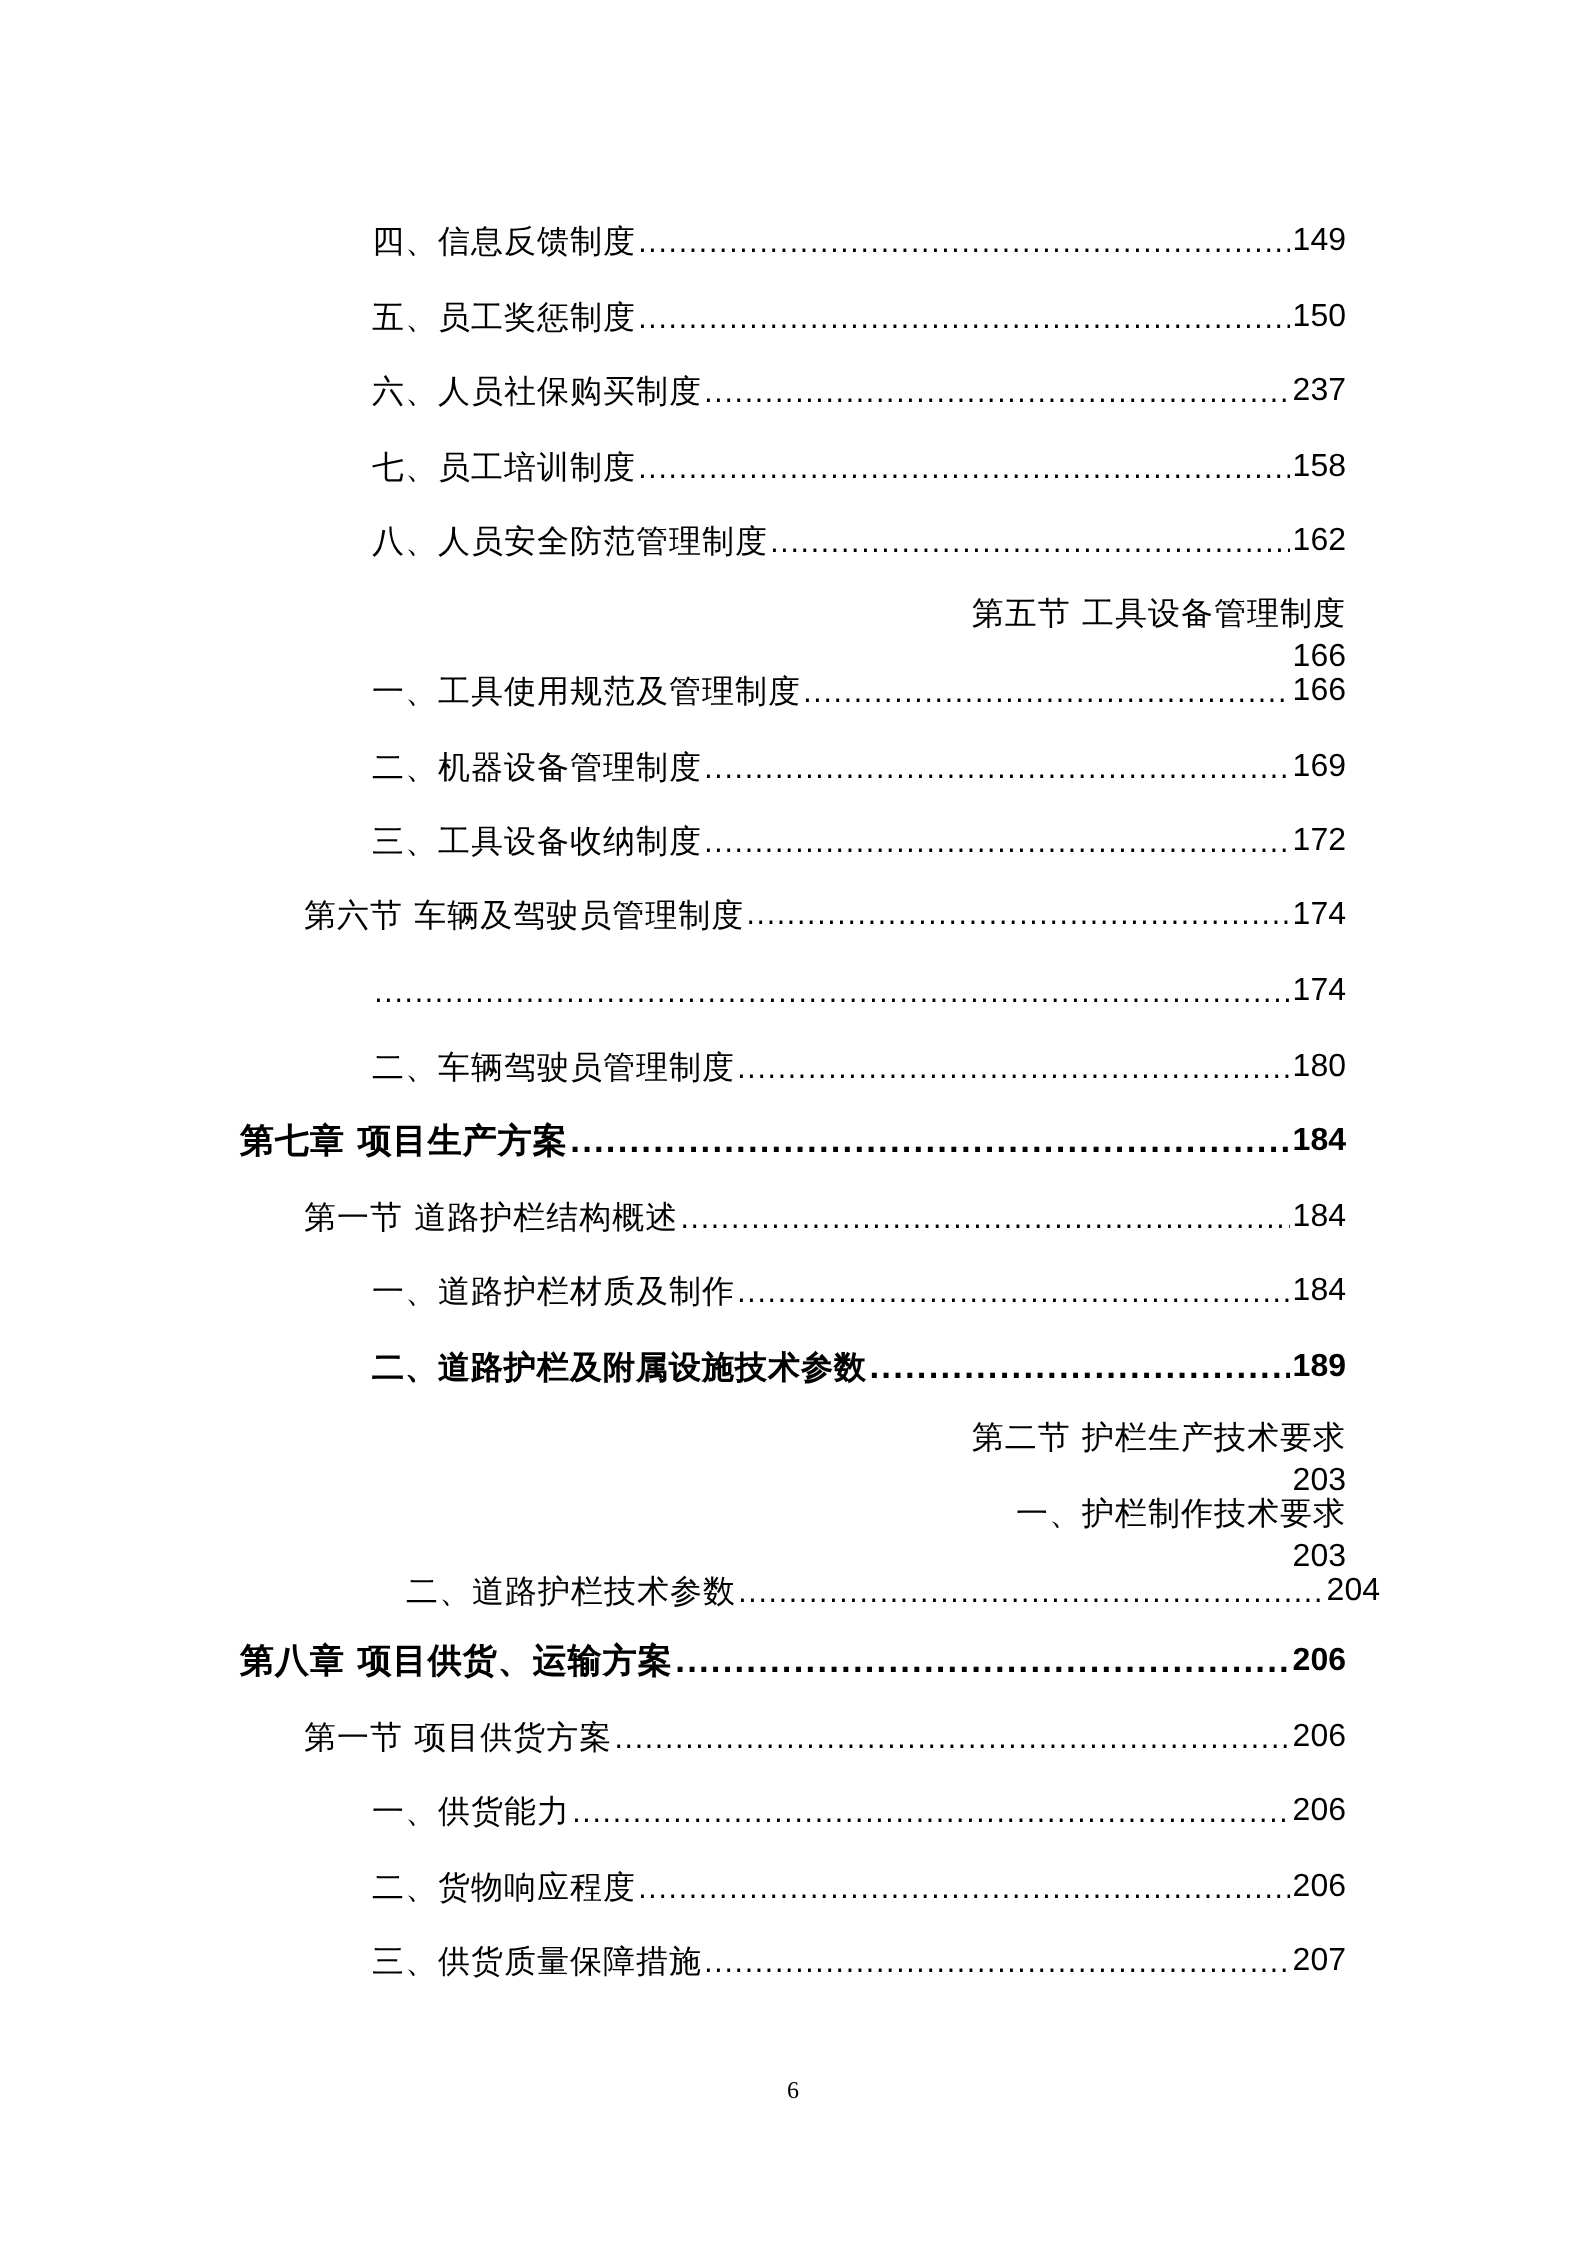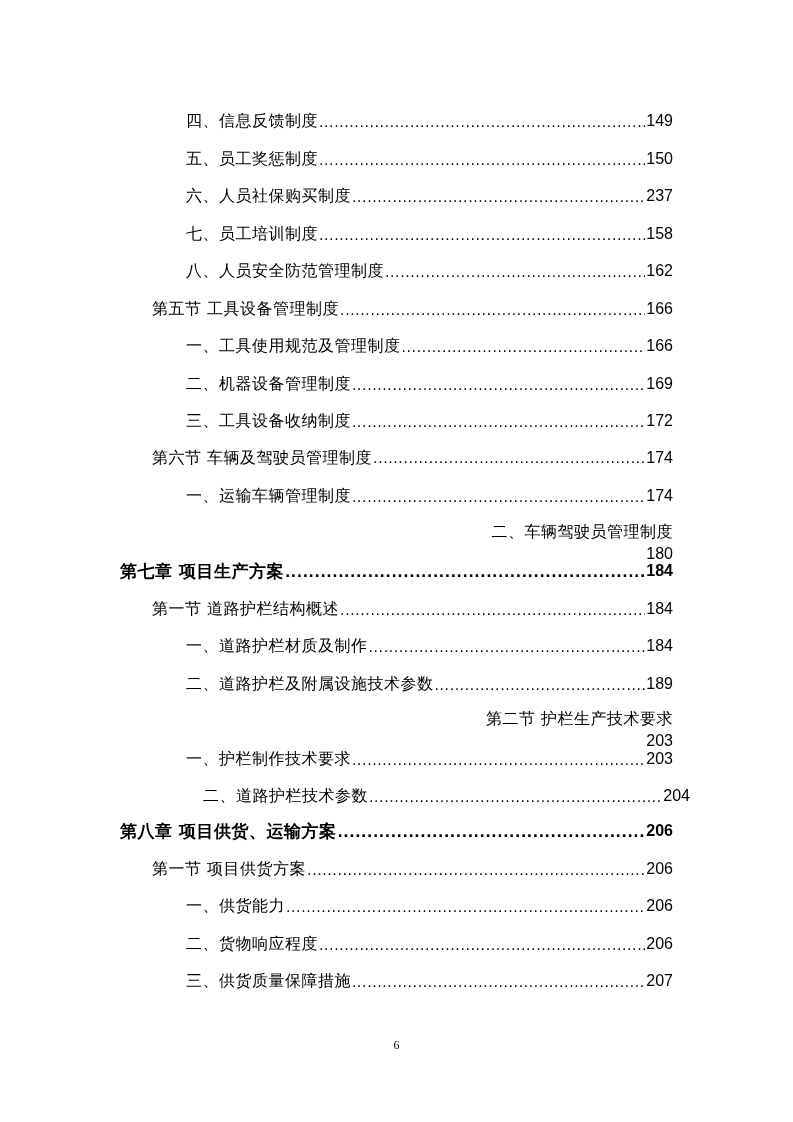--- a/index.html
+++ b/index.html
@@ -39,21 +39,21 @@
   <div class="toc-row lvl-item" style="top:221px;left:186px;width:487px;">
     <span class="title">七、员工培训制度</span>
     <span class="leader"></span>
     <span class="page">158</span>
   </div>
   <div class="toc-row lvl-item" style="top:258px;left:186px;width:487px;">
     <span class="title">八、人员安全防范管理制度</span>
     <span class="leader"></span>
     <span class="page">162</span>
   </div>
-  <div class="toc-row lvl-section" style="top:296px;left:152px;width:521px;">
+  <div class="toc-row lvl-section" style="top:296px;left:152px;width:521px;flex-direction:column;">
     <span class="title">第五节  工具设备管理制度</span>
     <span class="leader"></span>
     <span class="page">166</span>
   </div>
   <div class="toc-row lvl-item" style="top:333px;left:186px;width:487px;">
     <span class="title">一、工具使用规范及管理制度</span>
     <span class="leader"></span>
     <span class="page">166</span>
   </div>
   <div class="toc-row lvl-item" style="top:371px;left:186px;width:487px;">
@@ -65,55 +65,54 @@
     <span class="title">三、工具设备收纳制度</span>
     <span class="leader"></span>
     <span class="page">172</span>
   </div>
   <div class="toc-row lvl-section" style="top:446px;left:152px;width:521px;align-items:center;">
     <span class="title">第六节  车辆及驾驶员管理制度</span>
     <span class="leader"></span>
     <span class="page">174</span>
   </div>
   <div class="toc-row lvl-item" style="top:483px;left:186px;width:487px;">
-    <span class="title">一、运输车辆管理制度</span>
     <span class="leader"></span>
     <span class="page">174</span>
   </div>
-  <div class="toc-row lvl-item" style="top:521px;left:186px;width:487px;flex-direction:column;">
+  <div class="toc-row lvl-item" style="top:521px;left:186px;width:487px;">
     <span class="title">二、车辆驾驶员管理制度</span>
     <span class="leader"></span>
     <span class="page">180</span>
   </div>
   <div class="toc-row lvl-chapter" style="top:558px;left:120px;width:553px;">
     <span class="title">第七章  项目生产方案</span>
     <span class="leader"></span>
     <span class="page">184</span>
   </div>
   <div class="toc-row lvl-section" style="top:596px;left:152px;width:521px;">
     <span class="title">第一节  道路护栏结构概述</span>
     <span class="leader"></span>
     <span class="page">184</span>
   </div>
   <div class="toc-row lvl-item" style="top:633px;left:186px;width:487px;">
     <span class="title">一、道路护栏材质及制作</span>
     <span class="leader"></span>
     <span class="page">184</span>
   </div>
-  <div class="toc-row lvl-item" style="top:671px;left:186px;width:487px;">
+  <div class="toc-row lvl-item" style="top:671px;left:186px;width:487px;font-weight:bold;">
     <span class="title">二、道路护栏及附属设施技术参数</span>
     <span class="leader"></span>
     <span class="page">189</span>
   </div>
   <div class="toc-row lvl-section" style="top:708px;left:152px;width:521px;flex-direction:column;">
     <span class="title">第二节  护栏生产技术要求</span>
     <span class="leader"></span>
     <span class="page">203</span>
   </div>
-  <div class="toc-row lvl-item" style="top:746px;left:186px;width:487px;">
+  <div class="toc-row lvl-item" style="top:746px;left:186px;width:487px;flex-direction:column;">
     <span class="title">一、护栏制作技术要求</span>
     <span class="leader"></span>
     <span class="page">203</span>
   </div>
   <div class="toc-row lvl-item" style="top:783px;left:203px;width:487px;">
     <span class="title">二、道路护栏技术参数 </span>
     <span class="leader"></span>
     <span class="page">204</span>
   </div>
   <div class="toc-row lvl-chapter" style="top:818px;left:120px;width:553px;">

